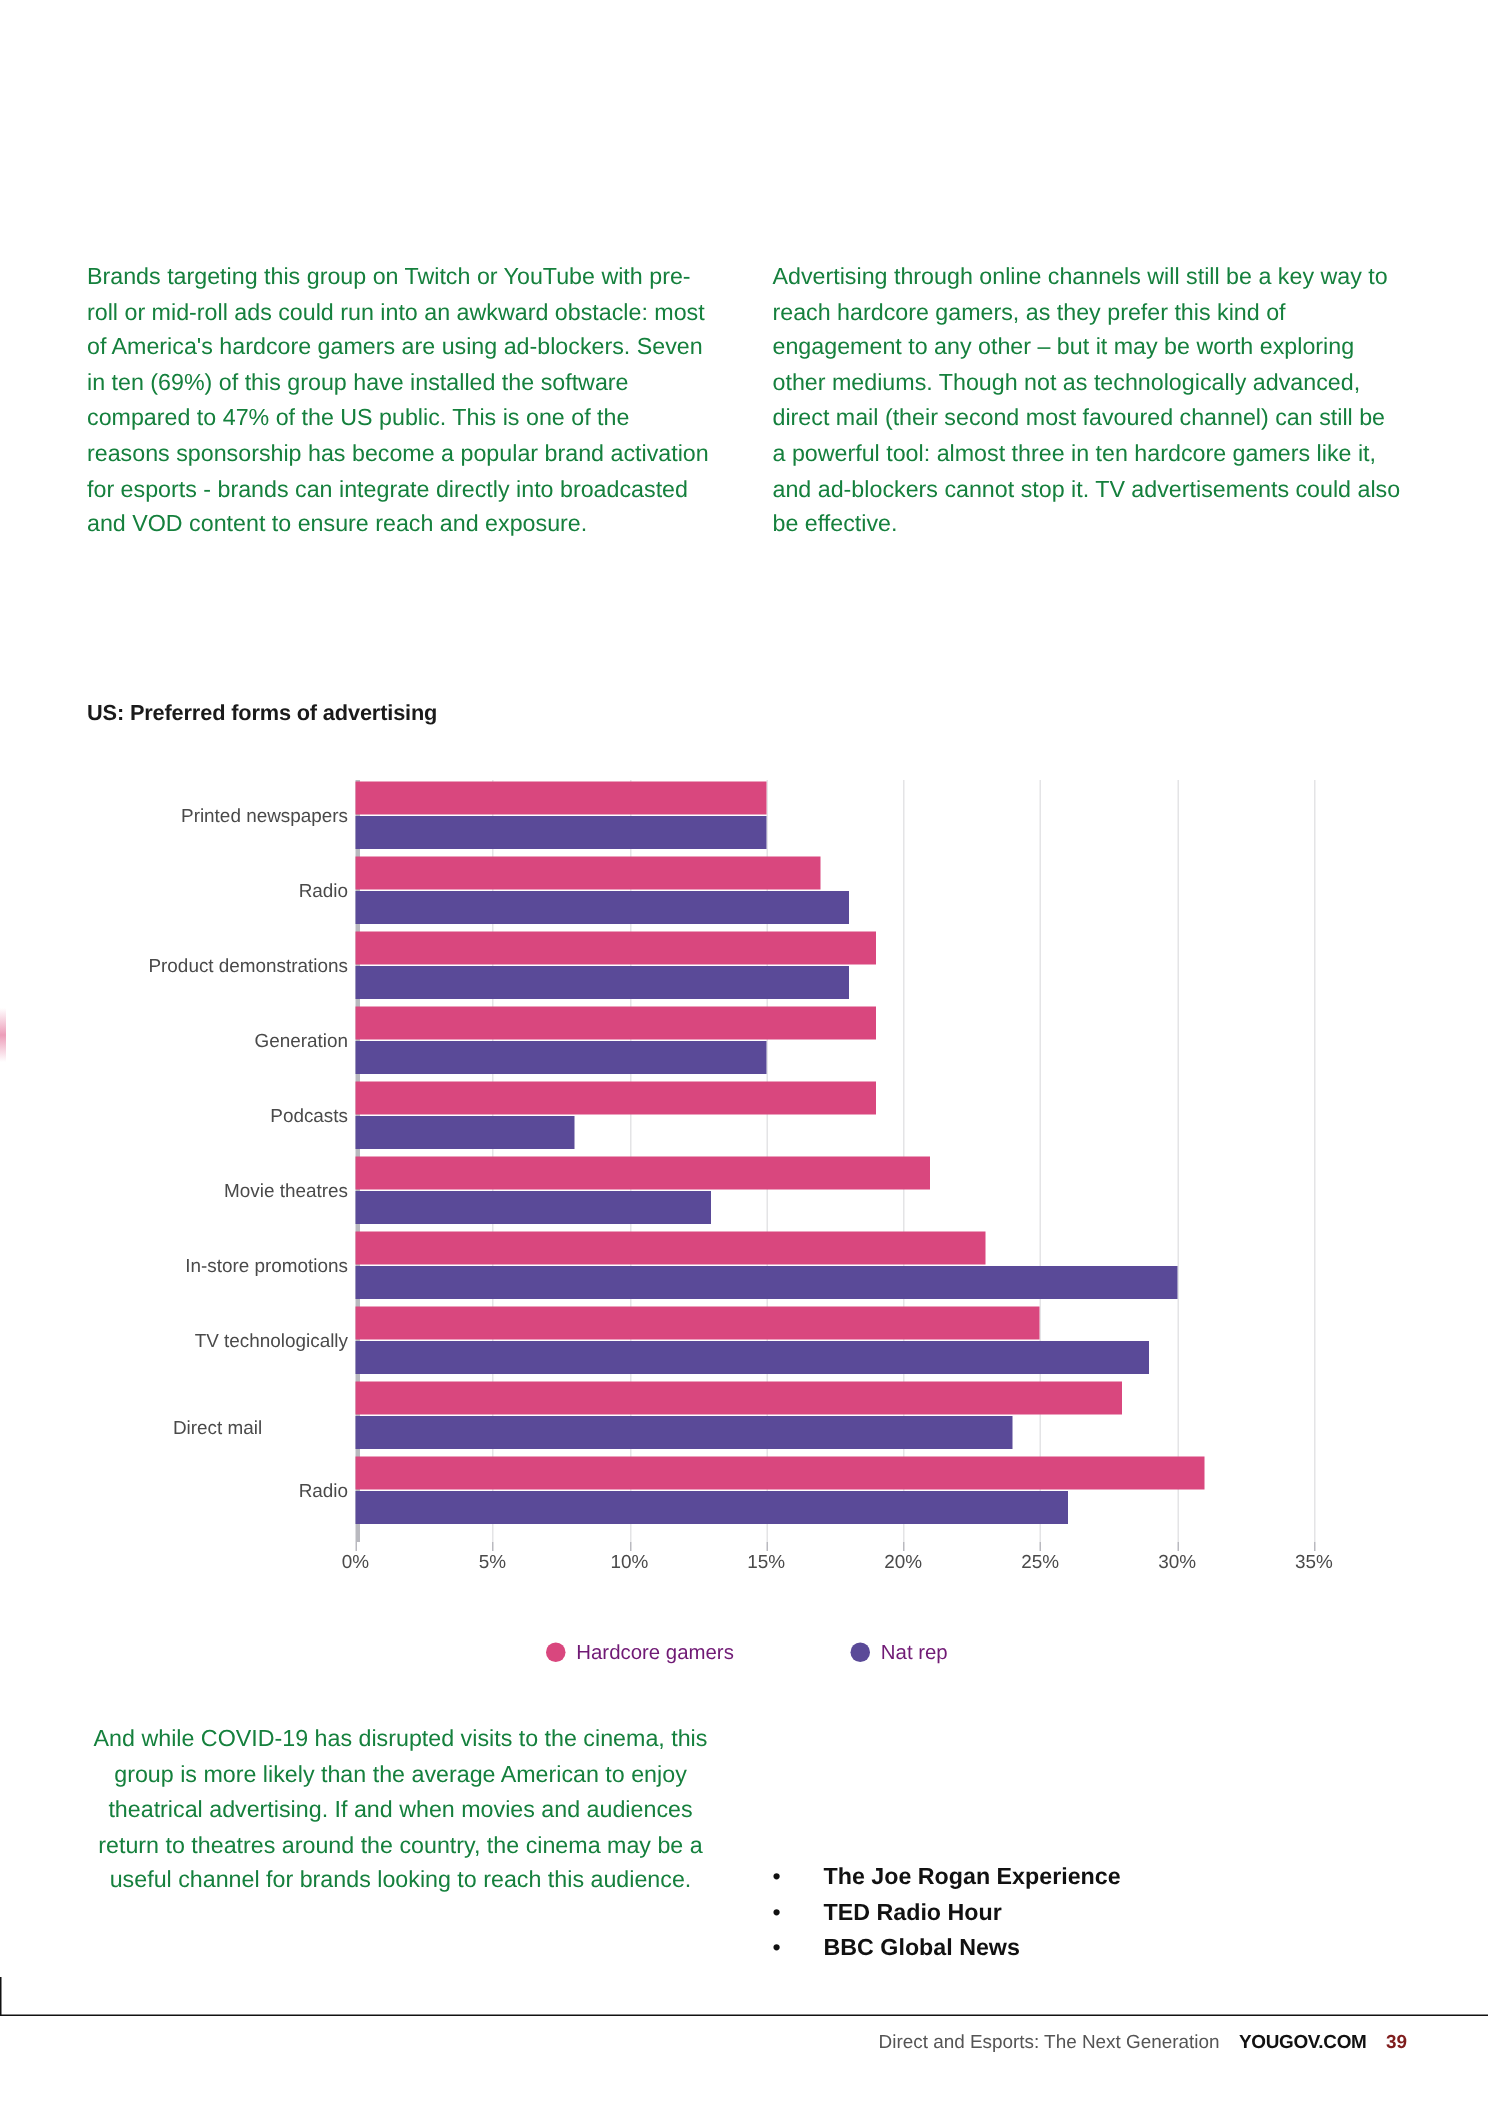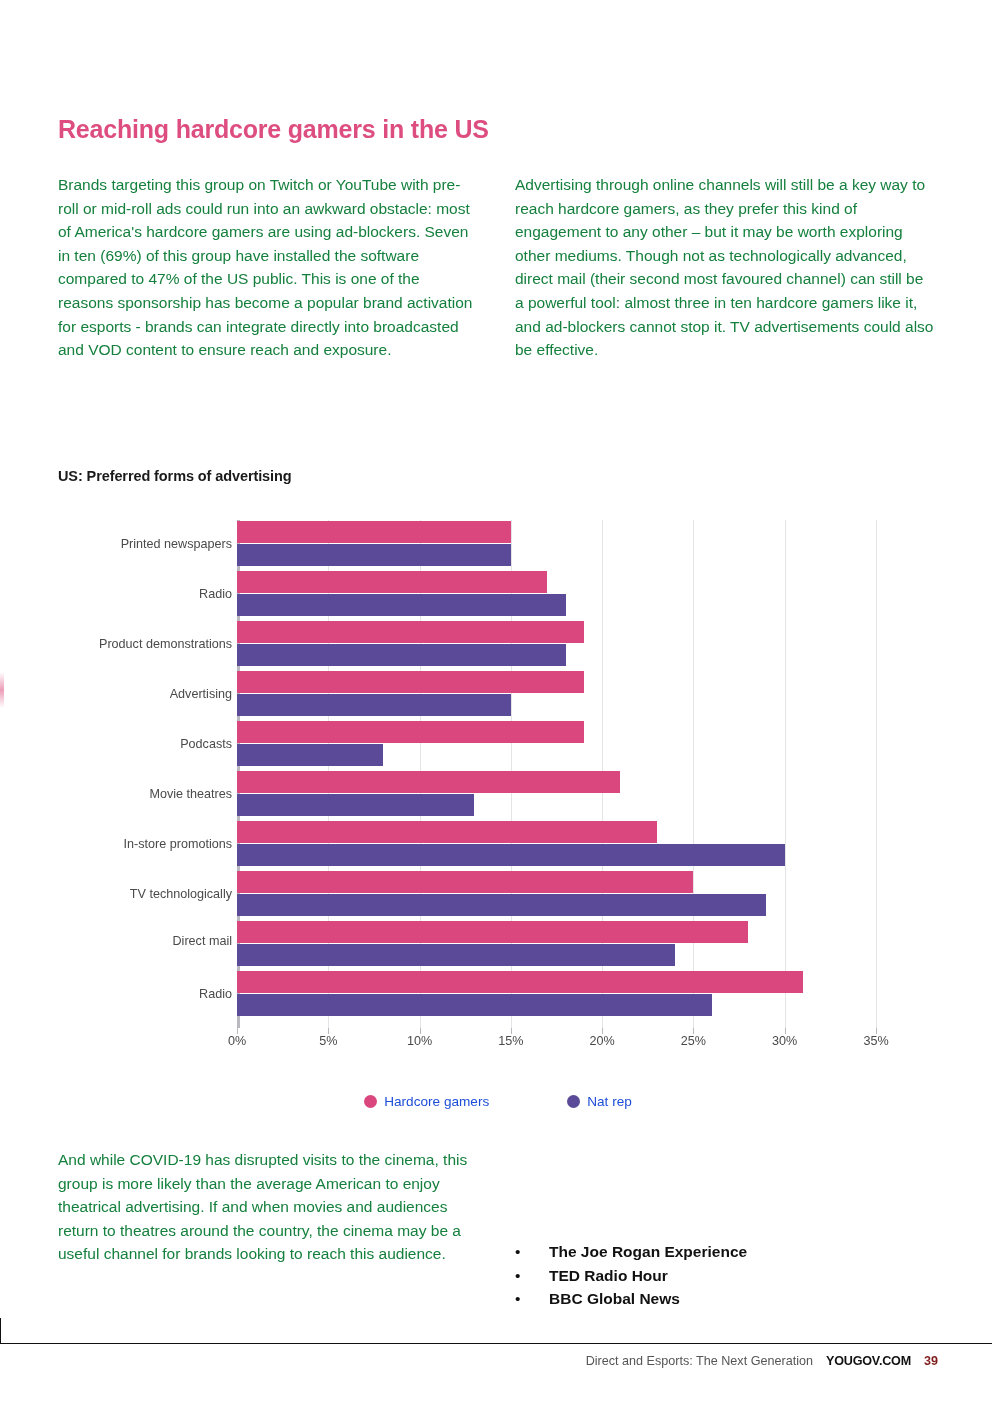--- a/index.html
+++ b/index.html
@@ -65,26 +65,26 @@
   }
   .cats{position:absolute;left:0;top:2px;width:174px;height:508px;}
 
   .xticks{position:absolute;left:179px;top:516px;width:639px;height:22px;}
   .xtick{position:absolute;top:0;font-size:12.6px;color:#4a4a4a;transform:translateX(-50%);}
   .tickmark{position:absolute;top:-6px;width:1px;height:6px;background:#b9b9bf;}
 
   .legend{
     position:absolute;left:58px;top:1094px;width:880px;
     display:flex;justify-content:center;gap:78px;
-    font-size:13.6px;color:#1d4ed8;
+    font-size:13.6px;color:#701a75;
   }
   .legend-item{display:flex;align-items:center;gap:7px;}
   .dot{width:13px;height:13px;border-radius:50%;display:inline-block;}
 
-  .col-bottom-left{left:58px;top:1148px;width:418px;}
+  .col-bottom-left{left:58px;top:1148px;width:418px;text-align:center;}
   .col-bottom-right{left:515px;top:1148px;width:420px;}
 
   .bullets{position:absolute;left:515px;top:1240px;width:420px;
     font-size:15.5px;line-height:23.6px;color:#111;}
   .bullet{display:flex;}
   .bullet .mk{width:34px;flex:0 0 34px;color:#111;}
   .bullet .tx{font-weight:bold;}
 
   .footer-rule{position:absolute;left:0;top:1343px;width:992px;height:1px;background:#111;}
   .footer{
@@ -96,43 +96,42 @@
   .footer .pg{font-weight:bold;color:#7f1d1d;}
 </style>
 </head>
 <body>
 
 <div class="page">
 
   <div class="edge-mark" style="top:672px;"></div>
   <div class="edge-rule" style="top:1318px;height:26px;"></div>
 
-  <h1 class="title">Reaching hardcore gamers in the US</h1>
 
   <div class="col col-left">
     <p>Brands targeting this group on Twitch or YouTube with pre-roll or mid-roll ads could run into an awkward obstacle: most of America's hardcore gamers are using ad-blockers. Seven in ten (69%) of this group have installed the software compared to 47% of the US public. This is one of the reasons sponsorship has become a popular brand activation for esports - brands can integrate directly into broadcasted and VOD content to ensure reach and exposure.</p>
   </div>
 
   <div class="col col-right">
     <p>Advertising through online channels will still be a key way to reach hardcore gamers, as they prefer this kind of engagement to any other – but it may be worth exploring other mediums. Though not as technologically advanced, direct mail (their second most favoured channel) can still be a powerful tool: almost three in ten hardcore gamers like it, and ad-blockers cannot stop it. TV advertisements could also be effective.</p>
   </div>
 
   <div class="chart-title">US: Preferred forms of advertising</div>
 
   <div class="chart">
     <div class="cats" id="cats">
         <div class="cat-label" style="top: 17px;">Printed newspapers</div>
         <div class="cat-label" style="top: 67px;">Radio</div>
         <div class="cat-label" style="top: 117px;">Product demonstrations</div>
-        <div class="cat-label" style="top: 167px;">Advertising</div>
+        <div class="cat-label" style="top: 167px;">Generation</div>
         <div class="cat-label" style="top: 217px;">Podcasts</div>
         <div class="cat-label" style="top: 267px;">Movie theatres</div>
         <div class="cat-label" style="top: 317px;">In-store promotions</div>
         <div class="cat-label" style="top: 367px;">TV technologically</div>
-        <div class="cat-label" style="top: 414px;">Direct mail</div>
+        <div class="cat-label" style="top: 425px; text-align: center;">Direct mail</div>
         <div class="cat-label" style="top: 467px;">Radio</div>
       </div>
     <div class="axis-line"></div>
     <div class="plot" id="plot">
       <div id="grid">
           <div class="gridline zero" style="left: 0px;"></div>
           <div class="gridline" style="left: 91.2857px;"></div>
           <div class="gridline" style="left: 182.571px;"></div>
           <div class="gridline" style="left: 273.857px;"></div>
           <div class="gridline" style="left: 365.143px;"></div>

